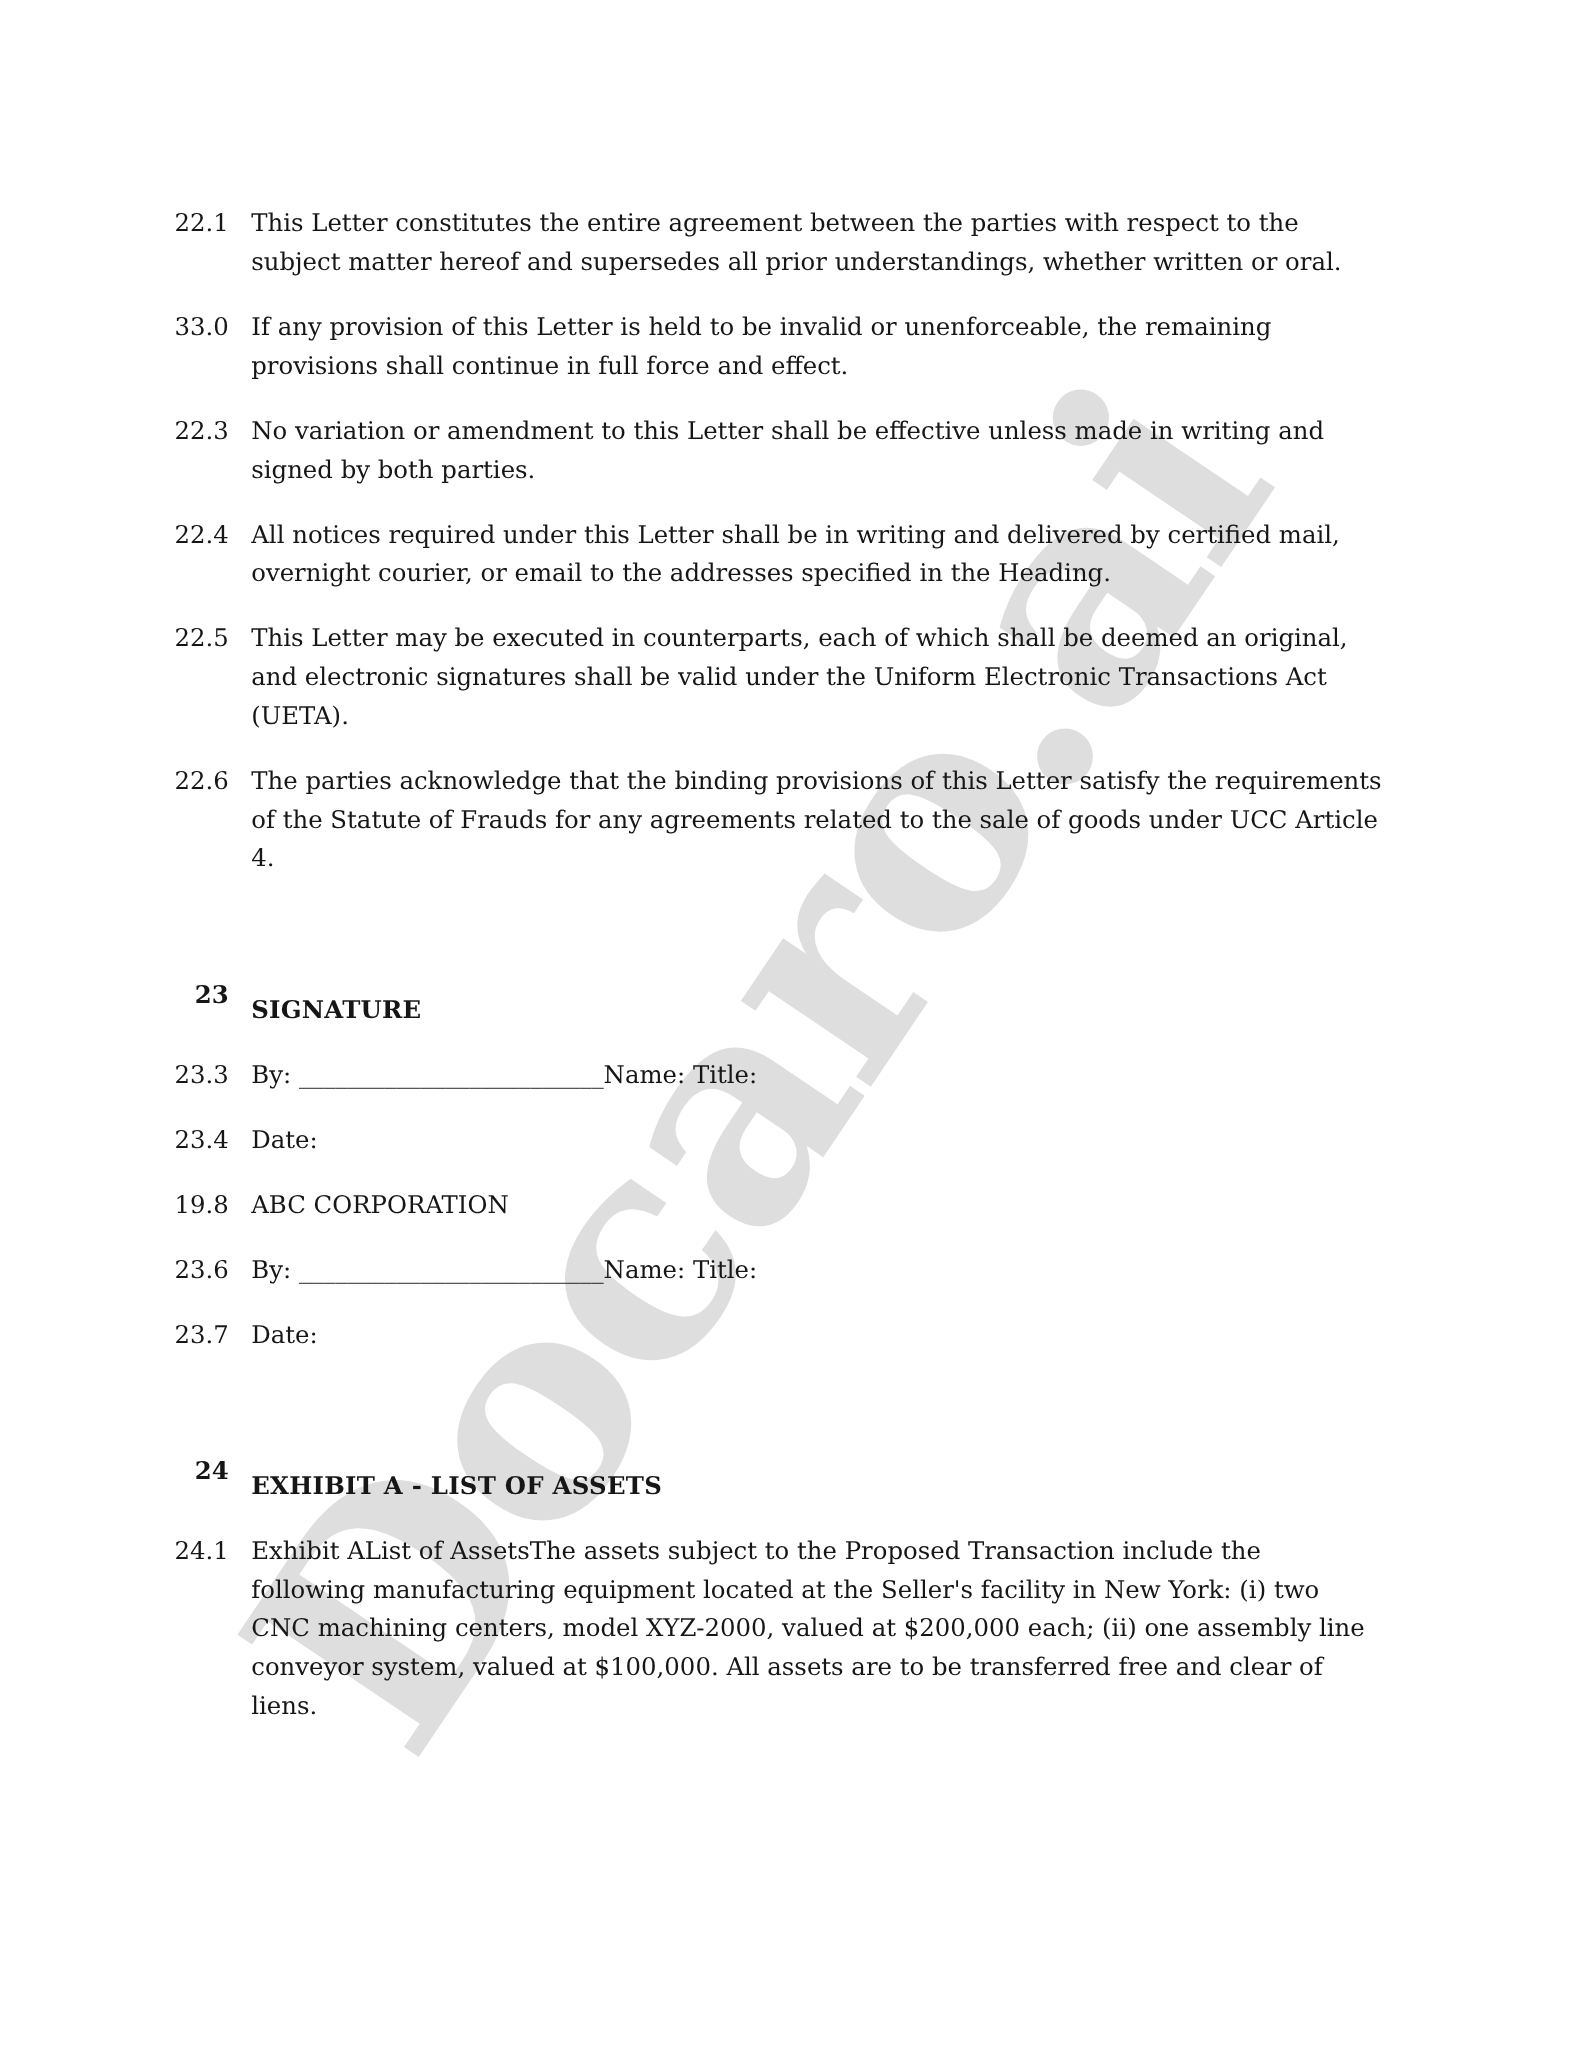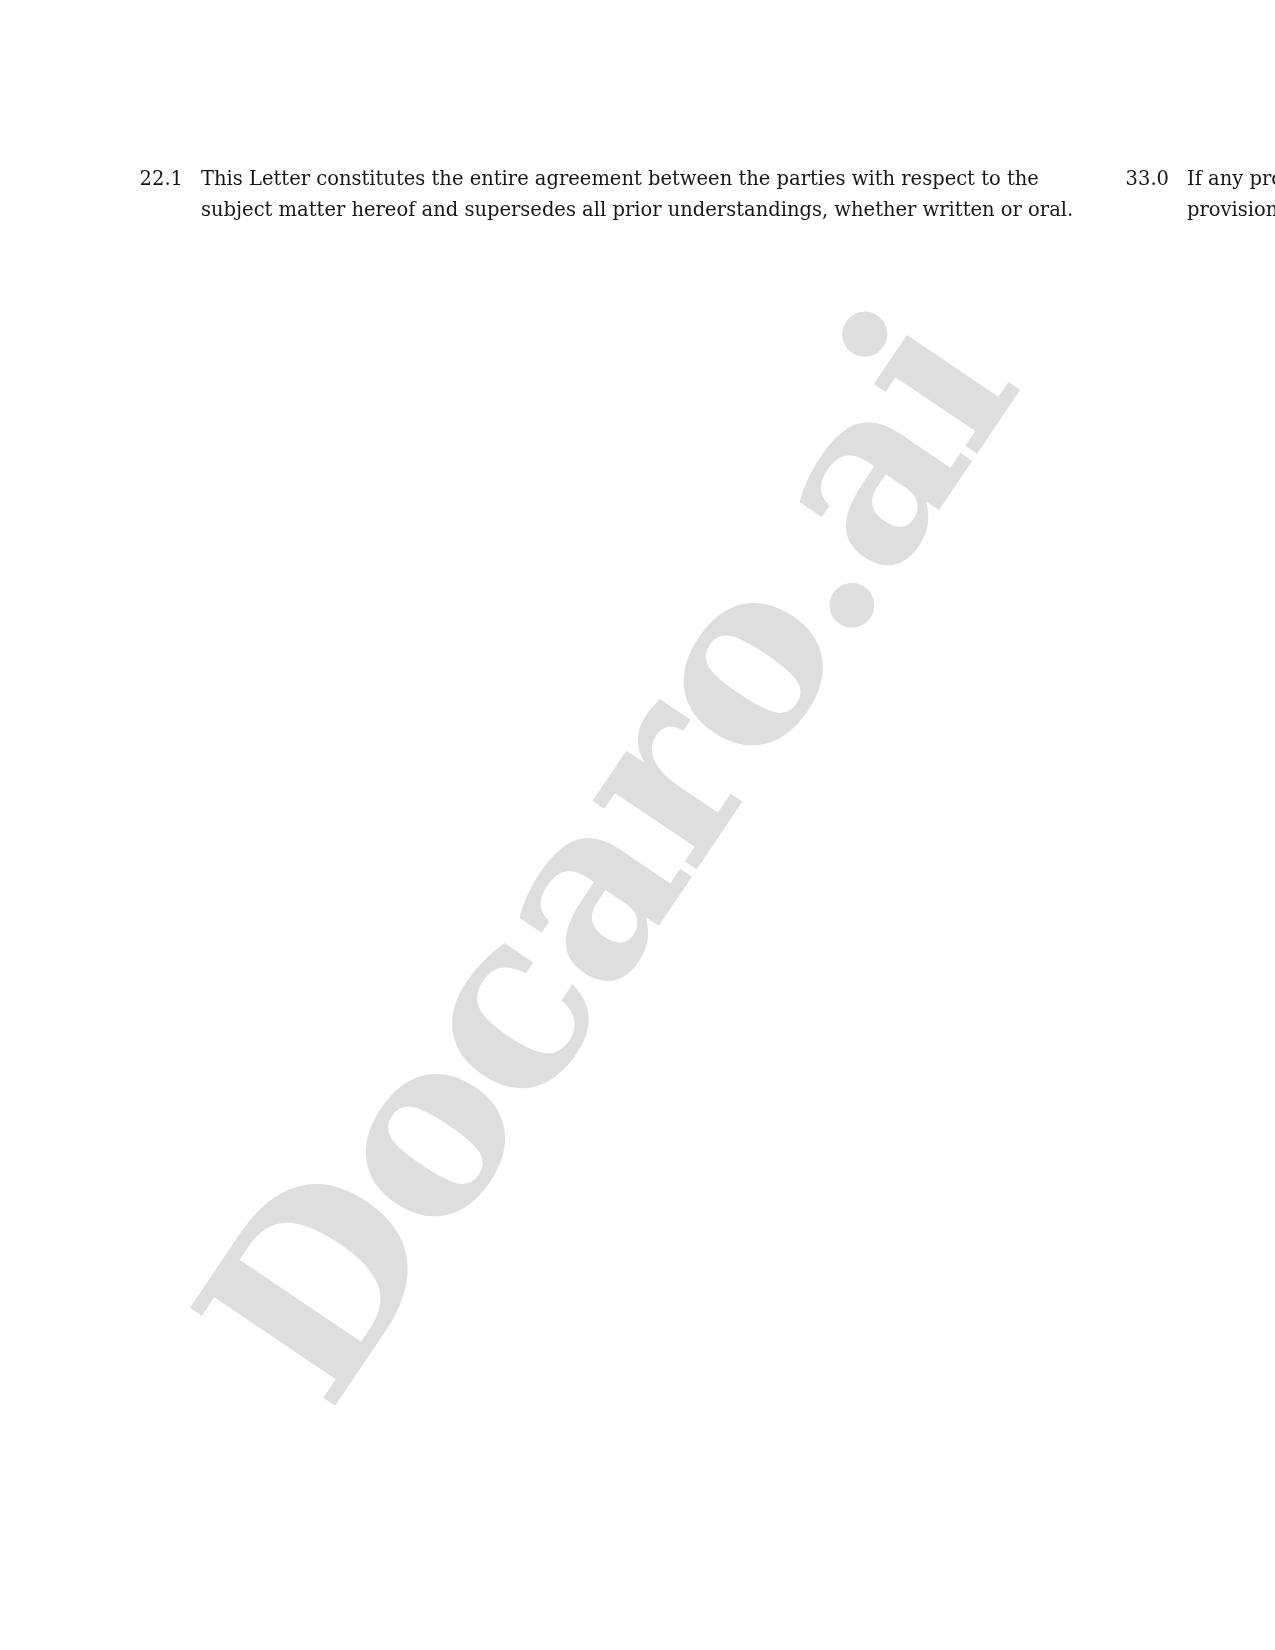--- a/index.html
+++ b/index.html
@@ -29,20 +29,21 @@
     z-index: 0;
     user-select: none;
   }
   .doc-content {
     position: absolute;
     left: 120px;
     top: 163px;
     width: 1000px;
     z-index: 1;
     display: flex;
+    flex-direction: column;
     font-size: 19.5px;
     line-height: 31px;
     justify-content: space-between;
   }
   .block {
     display: flex;
     flex-direction: row;
     align-items: flex-start;
     margin-bottom: 21px;
   }

